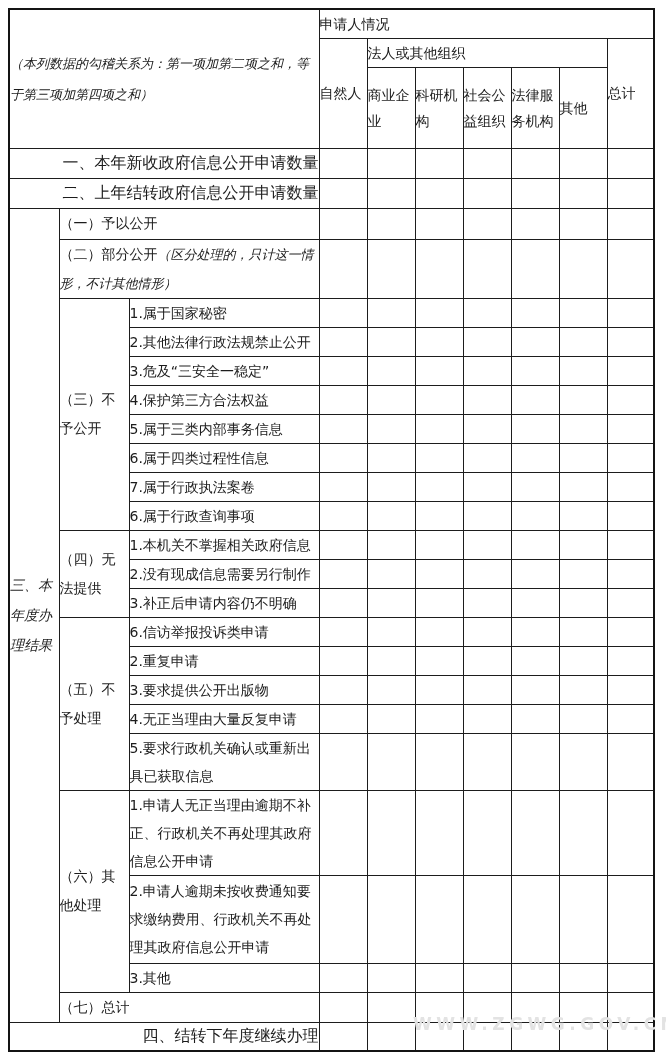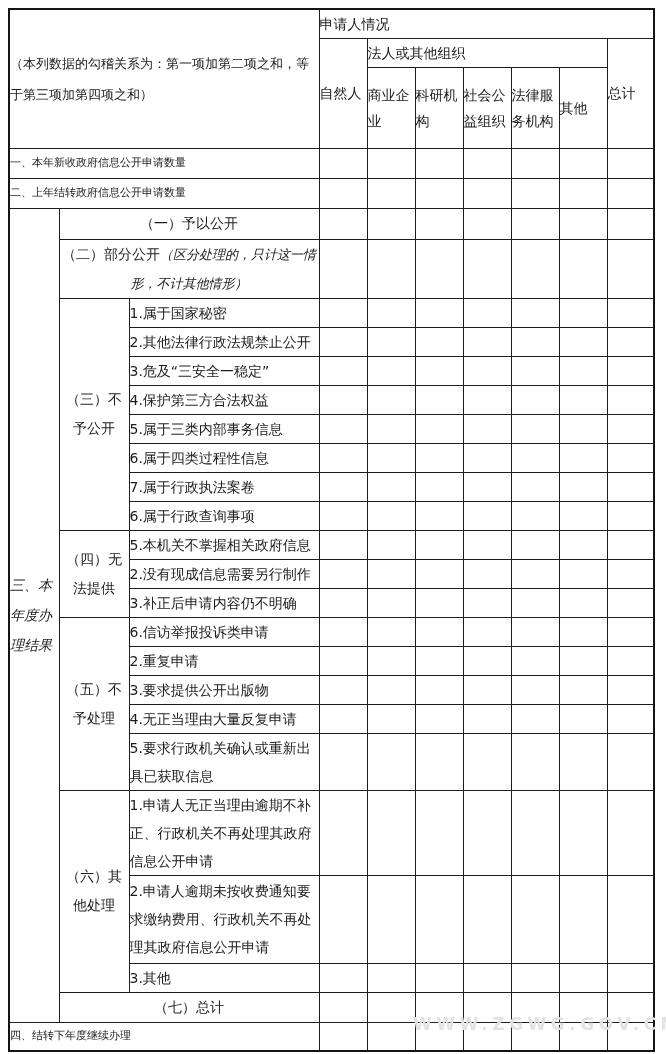--- a/index.html
+++ b/index.html
@@ -28,43 +28,44 @@
   .hd{
     text-align:left;
     font-size:14px;
     line-height:26px;
     word-break:break-all;
     padding:1px 2px;
   }
   
   .note{
     font-family:"DejaVu Serif",serif;
+    font-style:italic;
     font-size:13px;
     line-height:31px;
     padding:2px 10px;
     text-align:left;
     word-break:break-all;
     margin-left:13px;
   }
   .kai{
     font-family:"DejaVu Serif",serif;
     font-style:italic;
     font-size:13px;
   }
   
   .lbl{
-    text-align:left;
-    font-size:11px;
+    text-align:right;
+    font-size:16px;
     line-height:26px;
     padding:1px 4px 1px 6px;
     word-break:break-all;
   }
   
   .grp{
-    text-align:center;
+    text-align:left;
     font-size:14px;
     line-height:29px;
     padding:1px 4px 1px 8px;
     word-break:break-all;
     margin-left:24px;
   }
   
   .itm{
     text-align:left;
     font-size:14px;
@@ -261,21 +262,21 @@
           <td class="d"></td>
           <td class="d"></td>
           <td class="d"></td>
           <td class="d"></td>
           <td class="d"></td>
           <td class="d"></td>
         </tr>
 
     <tr>
       <td class="grp" rowspan="3">（四）无法提供</td>
-      <td class="itm">5.本机关不掌握相关政府信息</td>
+      <td class="itm">1.本机关不掌握相关政府信息</td>
     <td class="d"></td>
           <td class="d"></td>
           <td class="d"></td>
           <td class="d"></td>
           <td class="d"></td>
           <td class="d"></td>
           <td class="d"></td>
         </tr>
     <tr>
           <td class="itm">2.没有现成信息需要另行制作</td>

